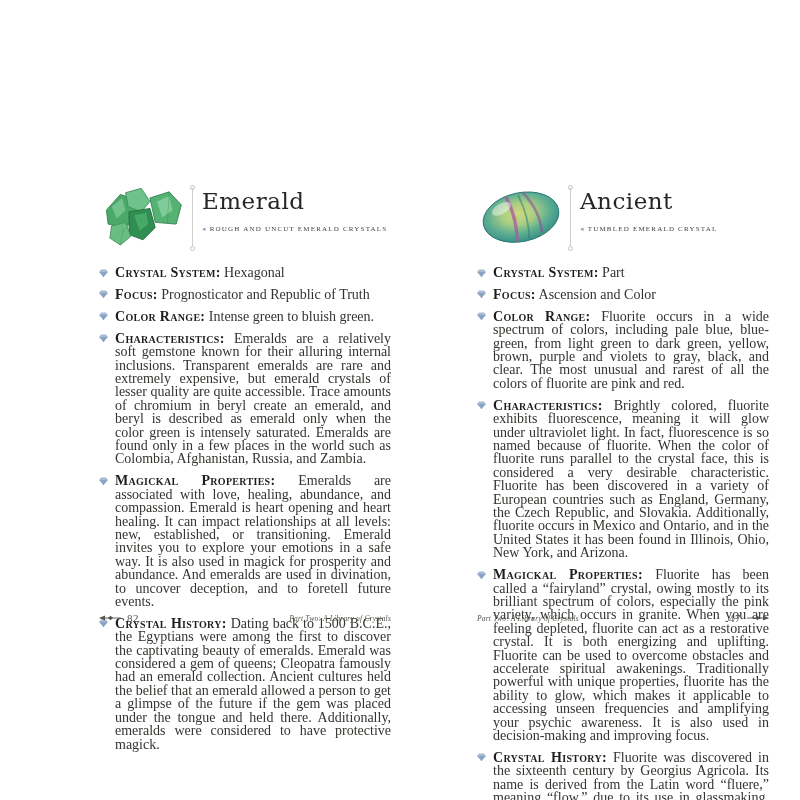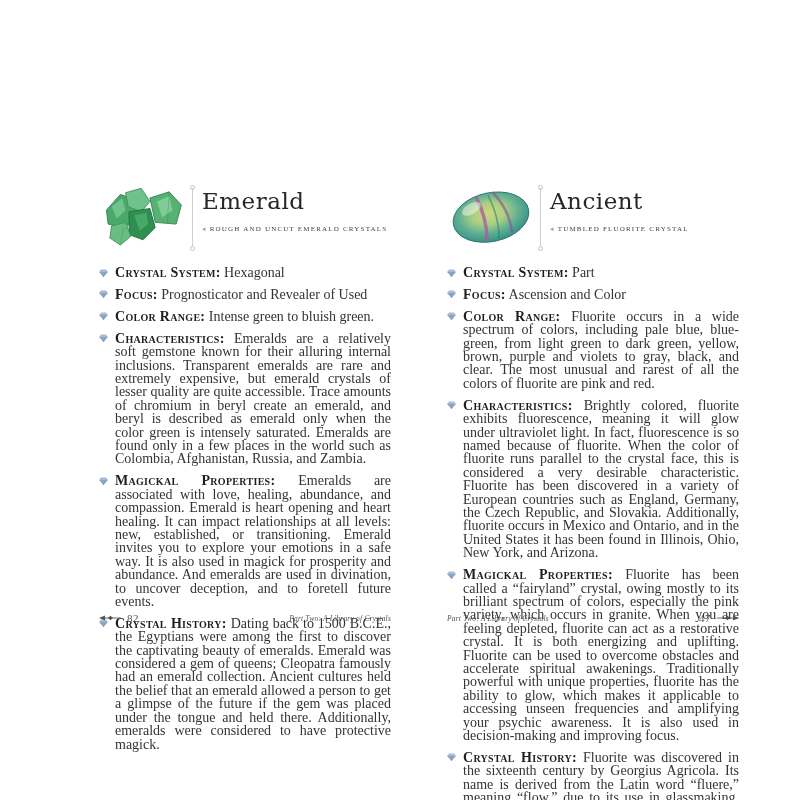--- a/index.html
+++ b/index.html
@@ -1,18 +1,18 @@
 <!DOCTYPE html>
 <html><head>
 <meta charset="utf-8">
 <style>
   * { margin:0; padding:0; box-sizing:border-box; }
   html,body { width:800px; height:800px; background:#ffffff; overflow:hidden;
               font-family:"Liberation Serif","DejaVu Serif",serif; }
-  .spread { display:flex; padding:184px 0 0 99px; gap:56px; }
+  .spread { display:flex; padding:184px 0 0 99px; gap:86px; }
   .page { width:292px; height:440px; position:relative; }
 
   
   .page-header { display:flex; align-items:flex-start; height:72px; margin-bottom:8px; }
   .crystal-art { width:88px; height:68px; flex:0 0 88px; }
   .divider { width:7px; height:66px; margin:1px 6px 0 2px; position:relative; flex:0 0 7px; }
   .divider .rule { position:absolute; left:3px; top:3px; bottom:3px; width:1px; background:#cfcfcf; }
   .divider .dot { position:absolute; left:1px; width:5px; height:5px; border:1px solid #c2c2c2;
                   border-radius:50%; background:#fff; }
   .divider .dot.top { top:0; } .divider .dot.bottom { bottom:0; }
@@ -97,21 +97,21 @@
       <div class="entry">
         <svg class="gem-bullet" viewBox="0 0 9 8">
             <use href="#gemBullet"></use>
           </svg>
         <span class="entry-label">Crystal System:</span> <span>Hexagonal</span>
       </div>
       <div class="entry">
         <svg class="gem-bullet" viewBox="0 0 9 8">
             <use href="#gemBullet"></use>
           </svg>
-        <span class="entry-label">Focus:</span> <span>Prognosticator and Revealer of Used</span>
+        <span class="entry-label">Focus:</span> <span>Prognosticator and Republic of Truth</span>
       </div>
       <div class="entry">
         <svg class="gem-bullet" viewBox="0 0 9 8">
             <use href="#gemBullet"></use>
           </svg>
         <span class="entry-label">Color Range:</span> <span>Intense green to bluish green.</span>
       </div>
       <div class="entry">
         <svg class="gem-bullet" viewBox="0 0 9 8">
             <use href="#gemBullet"></use>
@@ -155,21 +155,21 @@
         </g>
       </svg>
       <div class="divider">
         <span class="dot top"></span>
           <span class="rule"></span>
           <span class="dot bottom"></span>
       </div>
       <div class="title-block">
         <div class="crystal-title">Ancient</div>
         <div class="caption">
-          <span class="marker">◂</span><span>TUMBLED FLUORITE CRYSTAL</span>
+          <span class="marker">◂</span><span>TUMBLED EMERALD CRYSTAL</span>
         </div>
       </div>
     </div>
 
     <div class="entries">
       <div class="entry">
         <svg class="gem-bullet" viewBox="0 0 9 8">
             <use href="#gemBullet"></use>
           </svg>
         <span class="entry-label">Crystal System:</span> <span>Part</span>

